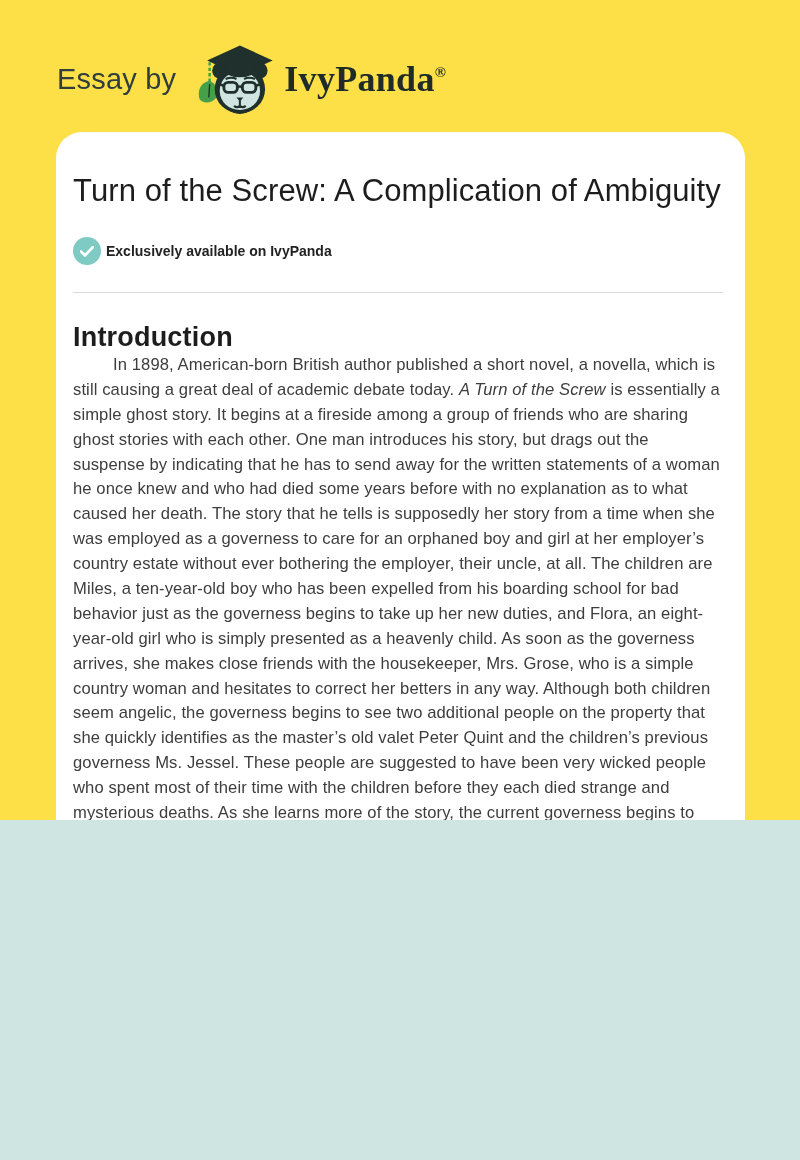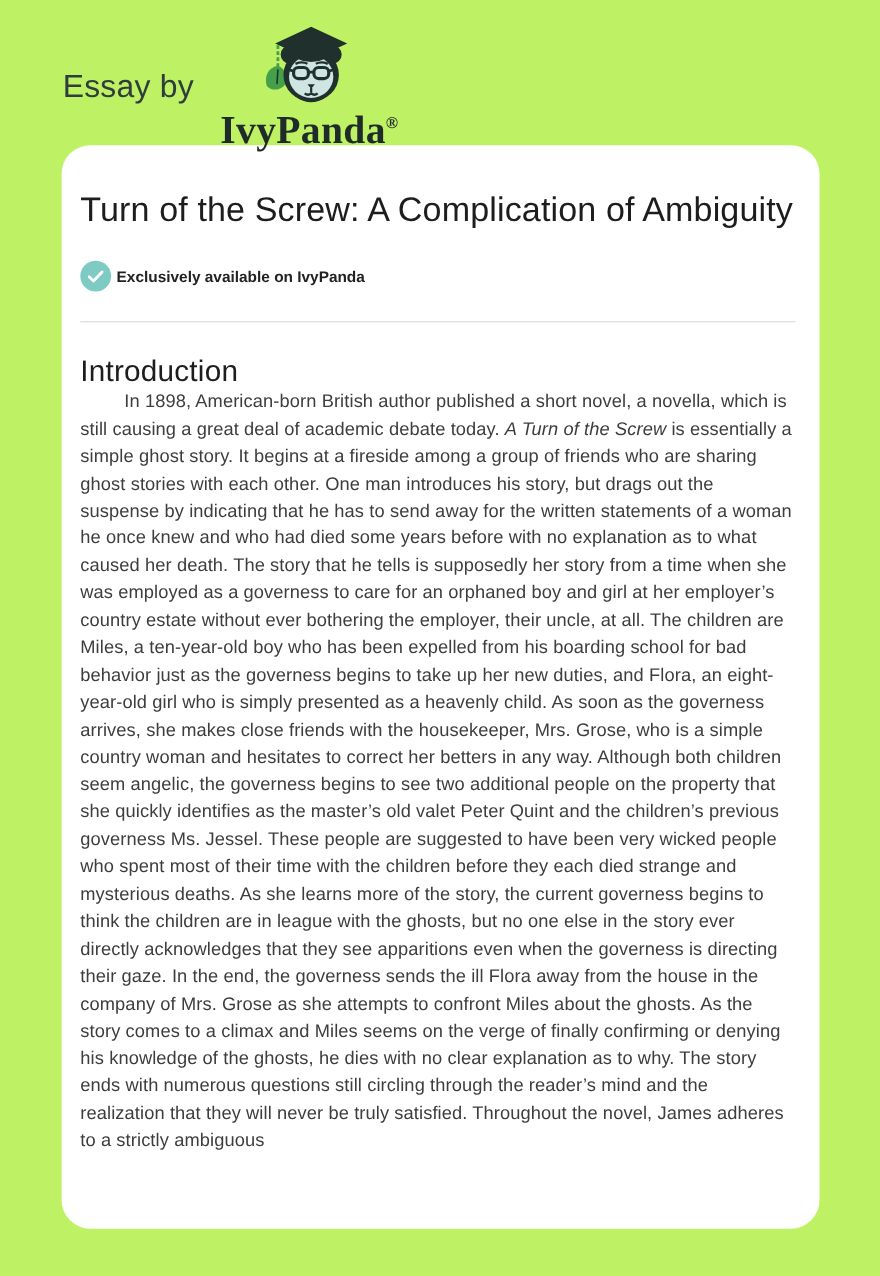--- a/index.html
+++ b/index.html
@@ -3,42 +3,41 @@
 <meta charset="utf-8">
 <style>
   * { margin: 0; padding: 0; box-sizing: border-box; }
   html, body { width: 800px; }
   body {
     font-family: "Liberation Sans", sans-serif;
     background: #cfe5e1;
   }
   .page {
     width: 800px;
-    height: 1160px;
-    background: #bef264;
+    height: 820px;
+    background: #fde047;
     overflow: hidden;
     position: relative;
   }
   
   .site-header {
     display: flex;
     align-items: center;
     padding: 40px 0 0 57px;
     height: 118px;
   }
   .essay-by {
     font-size: 29px;
     color: #2f3e3c;
     letter-spacing: 0.2px;
   }
   .logo-wrap {
     display: flex;
     align-items: center;
     margin-left: 16px;
-    flex-direction: column;
   }
   .logo-svg { width: 84px; height: 78px; display: block; }
   .wordmark {
     font-family: "Liberation Serif", serif;
     font-weight: 700;
     font-size: 36px;
     color: #1f2b29;
     margin-left: 8px;
     letter-spacing: 0.3px;
   }
@@ -86,21 +85,21 @@
     color: #222222;
   }
   .divider {
     border: none;
     border-top: 1px solid #d9d9d9;
     margin-top: 27px;
   }
   .section-heading {
     margin-top: 29px;
     font-size: 27px;
-    font-weight: 400;
+    font-weight: 700;
     color: #1d1d1d;
     letter-spacing: 0.2px;
   }
   .body-paragraph {
     font-size: 16.6px;
     line-height: 1.5;
     color: #3d3d3d;
     text-indent: 40px;
     letter-spacing: 0.1px;
   }

